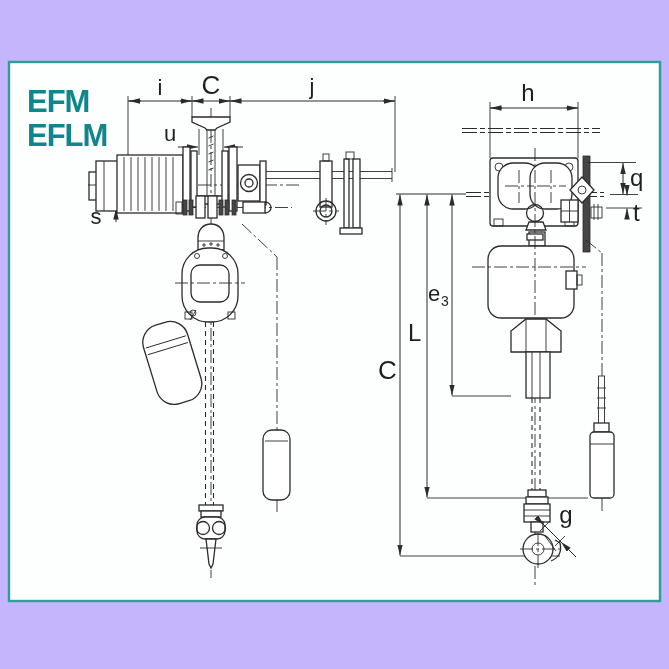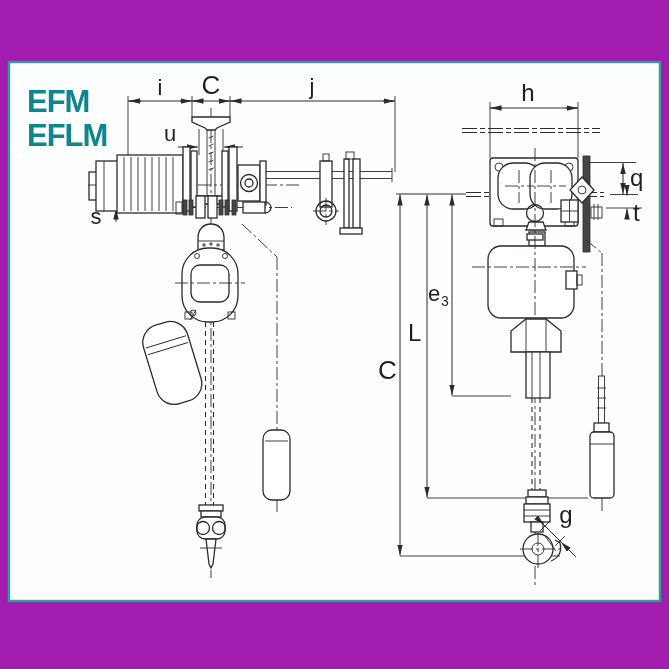--- a/index.html
+++ b/index.html
@@ -1,16 +1,16 @@
 <!DOCTYPE html>
 <html><head>
 <meta charset="utf-8">
 <style>
   html,body{margin:0;padding:0;background:#ffffff;}
-  .stage{position:relative;width:669px;height:669px;background:#a21caf;overflow:hidden;}
+  .stage{position:relative;width:669px;height:669px;background:#c4b5fd;overflow:hidden;}
   svg{display:block;}
   
   .s1{fill:none;stroke:#2b2b2b;stroke-width:1.3;}
   .s0{fill:none;stroke:#2b2b2b;stroke-width:0.9;}
   .sf{fill:#ffffff;stroke:#2b2b2b;stroke-width:1.3;}
   .dk{fill:#454545;stroke:#2b2b2b;stroke-width:0.8;}
   .dim{fill:none;stroke:#2b2b2b;stroke-width:1;}
   .cl{fill:none;stroke:#2b2b2b;stroke-width:0.9;stroke-dasharray:13 3 3 3;}
   .ph{fill:none;stroke:#2b2b2b;stroke-width:1;stroke-dasharray:15 3 5 3;}
   .ch{fill:none;stroke:#2b2b2b;stroke-width:1.1;stroke-dasharray:5 4;}

